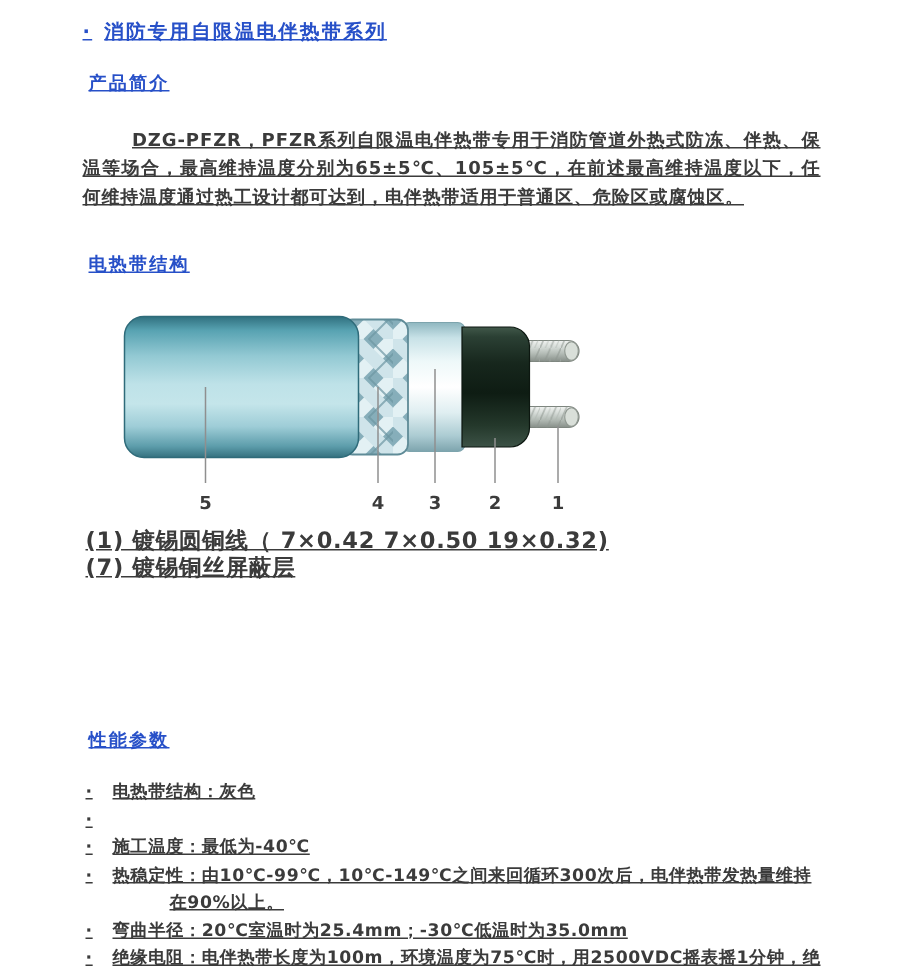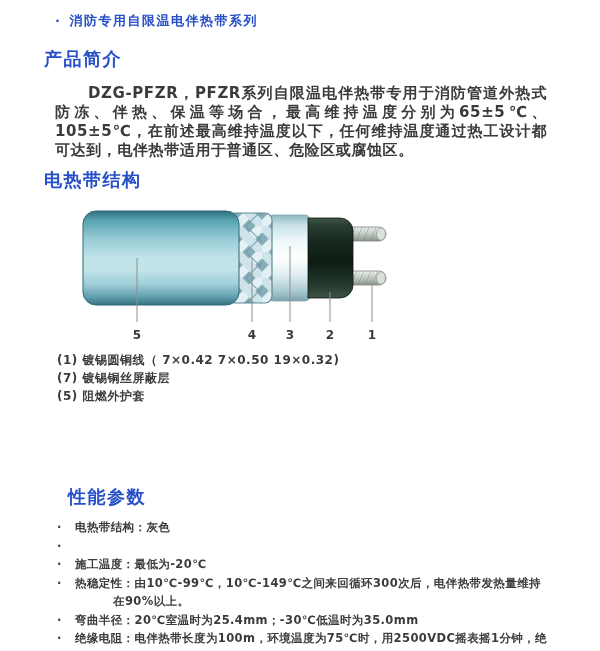--- a/index.html
+++ b/index.html
@@ -1,40 +1,40 @@
 <!DOCTYPE html>
 <html><head>
 <meta charset="utf-8">
 <style>
   html,body{margin:0;padding:0;}
   body{
     width:600px;height:651px;background:#ffffff;position:relative;overflow:hidden;
     font-family:"DejaVu Sans","Liberation Sans",sans-serif;
     -webkit-font-smoothing:antialiased;
   }
-  .abs{position:absolute;}
+  .abs{position:absolute;text-decoration:underline;}
   .doc-title{
     left:55px;top:12px;font-size:13px;font-weight:bold;color:#2750c8;
     letter-spacing:1.5px;white-space:nowrap;
   }
   .doc-title .bullet{margin-right:8px;}
   .sec-heading{
-    left:44px;font-size:18px;font-weight:bold;color:#2750c8;
+    left:59px;font-size:12px;font-weight:bold;color:#2750c8;
     letter-spacing:1.5px;white-space:nowrap;text-align:right;
   }
   .h-intro{top:47px;}
   .h-structure{top:168px;}
-  .h-perf{top:485px;margin-left:24px;}
+  .h-perf{top:485px;}
   .para{
-    left:55px;top:84px;width:492px;font-size:15px;font-weight:bold;color:#3b3b3b;
+    left:55px;top:84px;width:492px;font-size:12px;font-weight:bold;color:#3b3b3b;
     line-height:19px;text-align:justify;text-indent:33px;letter-spacing:0.6px;
   }
   .diagram{left:0;top:200px;width:600px;height:150px;}
   .diagram svg{position:absolute;left:80px;top:0;}
-  .legend{left:57px;top:351px;font-size:12px;font-weight:bold;color:#3b3b3b;line-height:18px;letter-spacing:0.5px;}
+  .legend{left:57px;top:351px;font-size:15px;font-weight:bold;color:#3b3b3b;line-height:18px;letter-spacing:0.5px;}
   .legend .legend-item{white-space:nowrap;}
   .bullets{left:57px;top:518px;width:492px;font-size:11.5px;font-weight:bold;color:#3b3b3b;line-height:18.5px;letter-spacing:0.4px;}
   .bullet-row{display:flex;align-items:flex-start;}
   .bullet-dot{width:18px;flex:0 0 18px;}
   .bullet-text{padding-left:38px;text-indent:-38px;}
 </style>
 </head>
 <body>
 
 <div class="abs doc-title">
@@ -129,36 +129,35 @@
       <text x="210" y="139">3</text>
       <text x="250" y="139">2</text>
       <text x="292" y="139">1</text>
     </g>
   </svg>
 </div>
 
 <div class="abs legend">
   <div class="legend-item">(1) 镀锡圆铜线（ 7×0.42  7×0.50  19×0.32)</div>
   <div class="legend-item">(7) 镀锡铜丝屏蔽层</div>
-  <div class="legend-item">(5) 阻燃外护套</div>
 </div>
 
 <div class="abs sec-heading h-perf">性能参数</div>
 
 <div class="abs bullets">
   <div class="bullet-row">
     <span class="bullet-dot">·</span>
     <span class="bullet-text">电热带结构：灰色</span>
   </div>
   <div class="bullet-row">
     <span class="bullet-dot">·</span>
   </div>
   <div class="bullet-row">
     <span class="bullet-dot">·</span>
-    <span class="bullet-text">施工温度：最低为-20℃</span>
+    <span class="bullet-text">施工温度：最低为-40℃</span>
   </div>
   <div class="bullet-row">
     <span class="bullet-dot">·</span>
     <span class="bullet-text">热稳定性：由10℃-99℃，10℃-149℃之间来回循环300次后，电伴热带发热量维持在90%以上。</span>
   </div>
   <div class="bullet-row">
     <span class="bullet-dot">·</span>
     <span class="bullet-text">弯曲半径：20℃室温时为25.4mm；-30℃低温时为35.0mm</span>
   </div>
   <div class="bullet-row">

